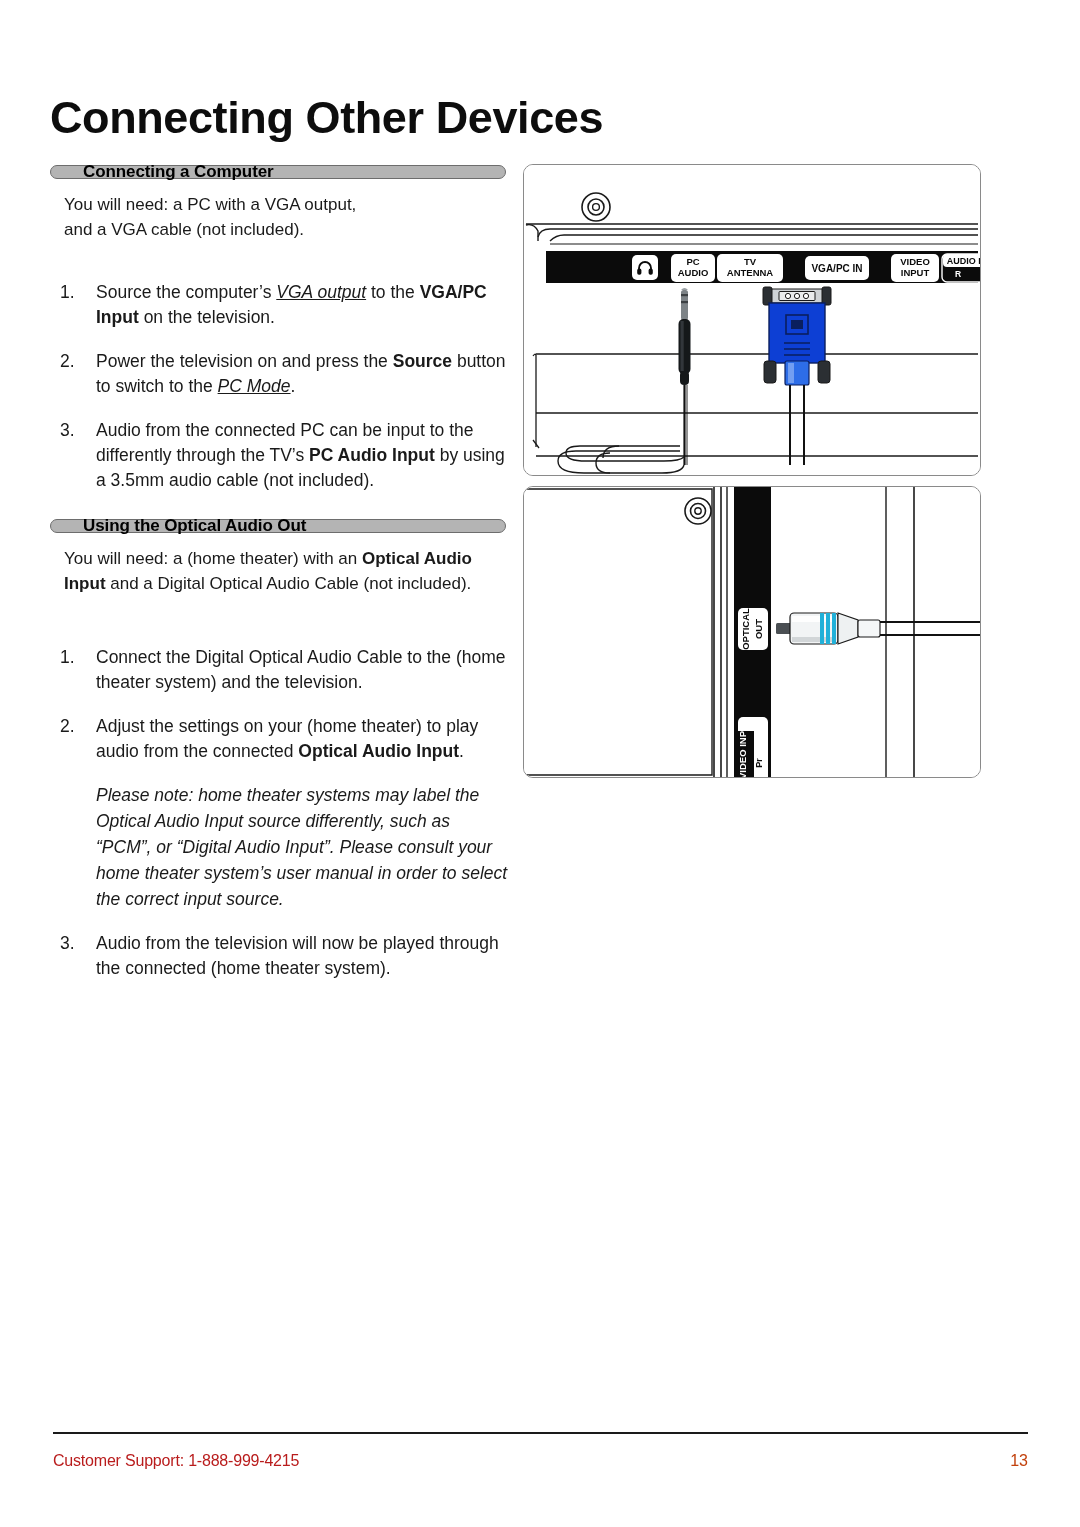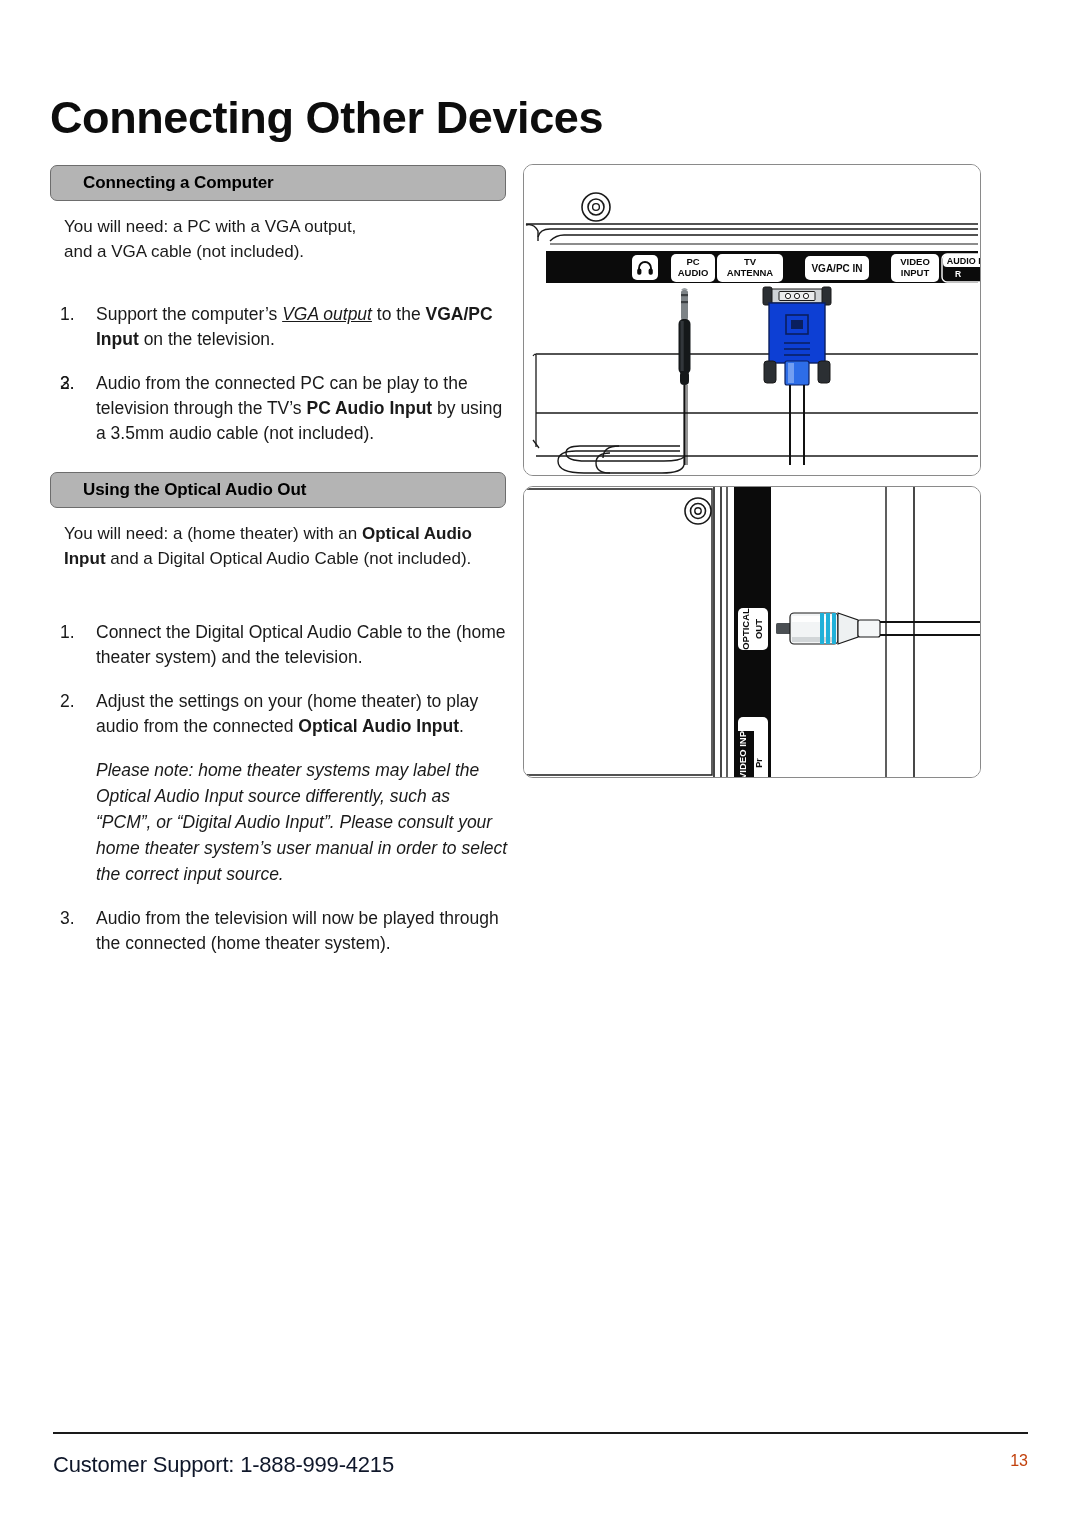--- a/index.html
+++ b/index.html
@@ -33,21 +33,21 @@
     position: absolute;
     left: 50px;
     top: 165px;
     width: 456px;
   }
 
   .section-bar {
     background: #b4b4b4;
     border: 1px solid #6d6d6d;
     border-radius: 7px;
-    height: 36px;
+    height: 14px;
     display: flex;
     align-items: center;
     padding-left: 32px;
     box-sizing: border-box;
     margin-bottom: 13px;
   }
   .section-bar-label {
     font-size: 17px;
     font-weight: bold;
     color: #000;
@@ -119,22 +119,22 @@
     left: 53px;
     top: 1432px;
     width: 975px;
     height: 2px;
     background: #1a1a1a;
   }
   #footer-support {
     position: absolute;
     left: 53px;
     top: 1452px;
-    font-size: 22px;
-    color: #0f172a;
+    font-size: 16px;
+    color: #b91c1c;
     letter-spacing: -0.2px;
   }
   #footer-page {
     position: absolute;
     right: 52px;
     top: 1452px;
     font-size: 16px;
     color: #c2410c;
   }
 </style>
@@ -152,28 +152,29 @@
   <p class="intro">
     <span>You will need: a PC with a VGA output,</span><br>
     <span>and a VGA cable (not included).</span>
   </p>
 
   <div class="gap-1"></div>
 
   <ol class="steps">
     <li>
       <span class="num">1.</span>
-      <span><span>Support the computer’s </span><i>VGA output</i><span> to the </span><b>VGA/PC Input</b><span> on the television.</span></span>
+      <span><span>Source the computer’s </span><i>VGA output</i><span> to the </span><b>VGA/PC Input</b><span> on the television.</span></span>
     </li>
     <li>
       <span class="num">2.</span>
+      <span><span>Power the television on and press the </span><b>Source</b><span> button to switch to the </span><i>PC Mode</i><span>.</span></span>
     </li>
     <li>
       <span class="num">3.</span>
-      <span><span>Audio from the connected PC can be play to the television through the TV’s </span><b>PC Audio Input</b><span> by using a 3.5mm audio cable (not included).</span></span>
+      <span><span>Audio from the connected PC can be input to the differently through the TV’s </span><b>PC Audio Input</b><span> by using a 3.5mm audio cable (not included).</span></span>
     </li>
   </ol>
 
   <div class="sec2-space"></div>
 
   <div class="section-bar">
     <span class="section-bar-label">Using the Optical Audio Out</span>
   </div>
 
   <p class="intro"><span>You will need: a (home theater) with an </span><b>Optical Audio Input</b><span> and a Digital Optical Audio Cable (not included).</span></p>

